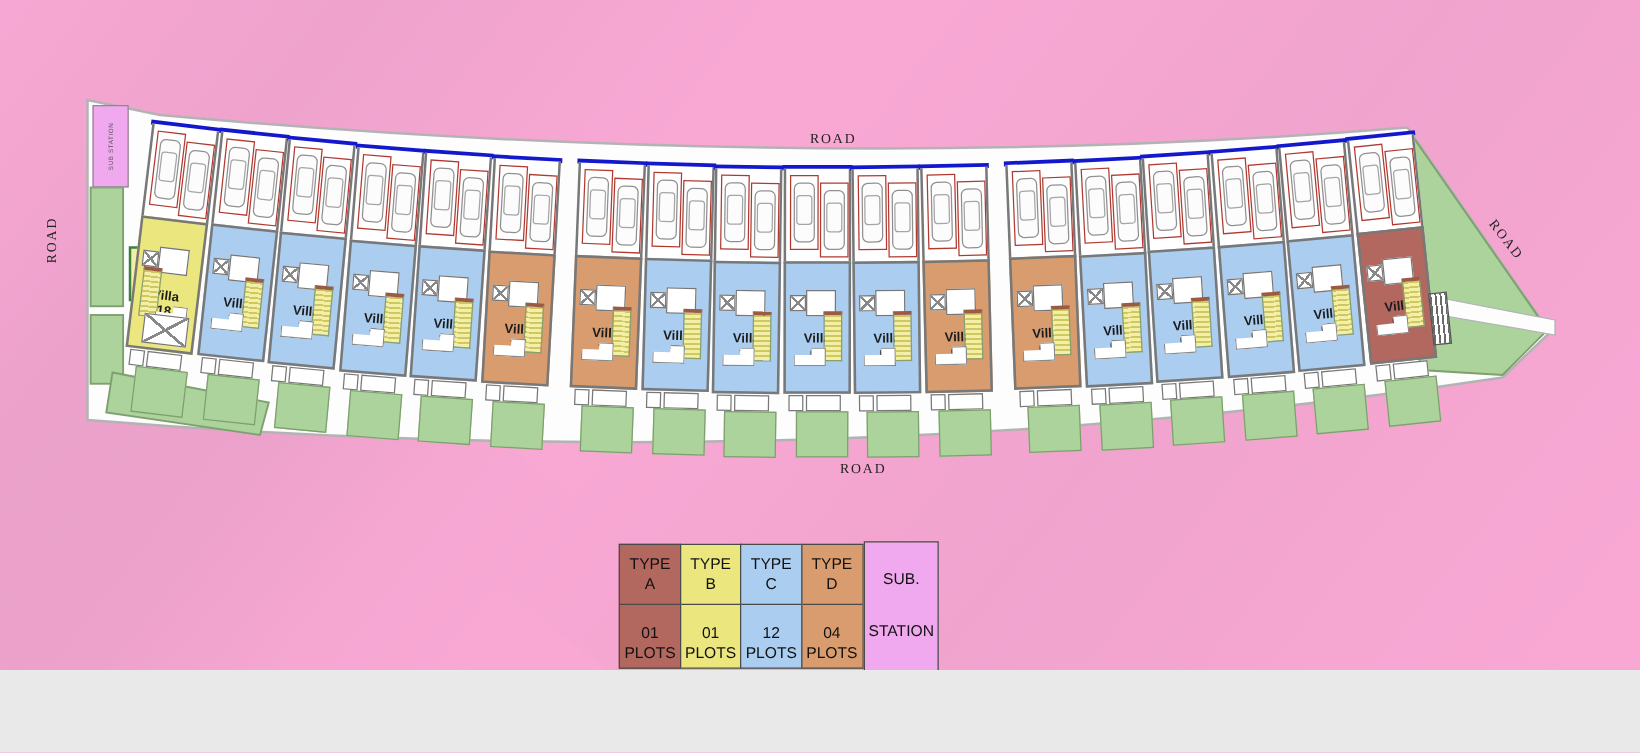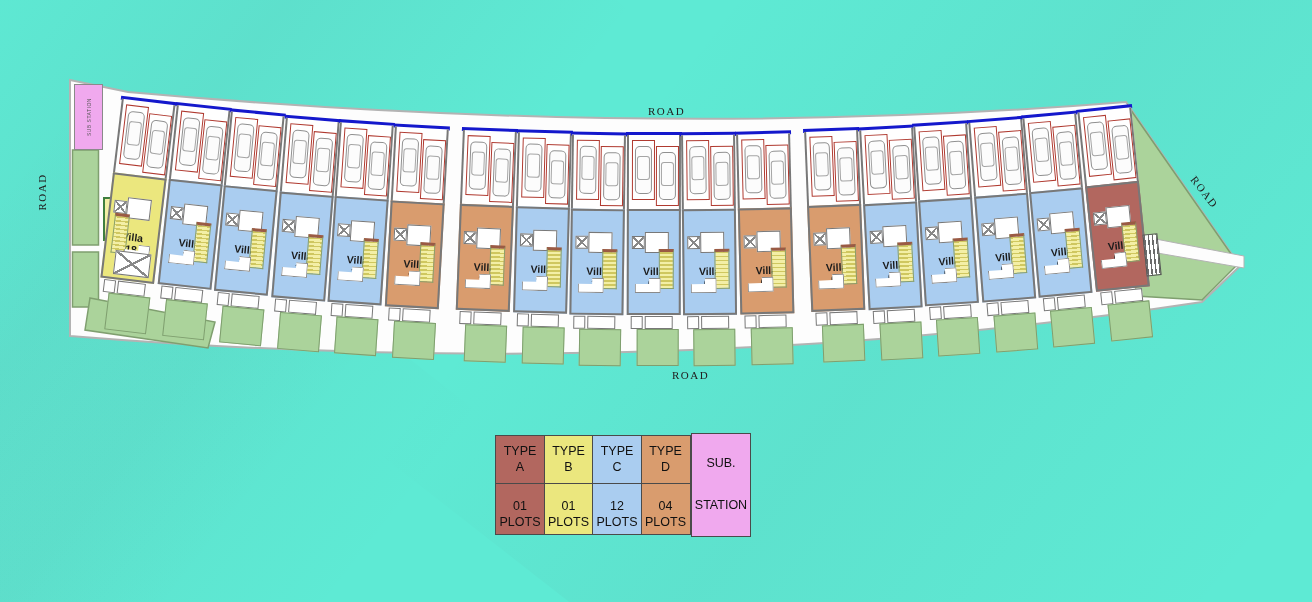--- a/index.html
+++ b/index.html
@@ -1,16 +1,16 @@
 <!DOCTYPE html>
 <html style="--green: #abd39b; --pink: #f0a9ee; --roadline: #1418cc;"><head>
 <meta charset="utf-8">
 <style>
   html,body{margin:0;padding:0;background:#e9e9ea;}
-  .canvas{position:relative;width:1312px;height:602px;background:#5eead4;overflow:hidden;
+  .canvas{position:relative;width:1312px;height:536px;background:#f9a8d4;overflow:hidden;
           font-family:"Liberation Sans",sans-serif;}
   
   .streak{position:absolute;pointer-events:none;}
   .s1{left:-160px;top:-260px;width:560px;height:950px;transform:rotate(38deg);
       background:linear-gradient(90deg,rgba(90,90,100,0) 0%,rgba(90,90,100,0.07) 50%,rgba(90,90,100,0) 100%);}
   .s2{right:-80px;top:-300px;width:760px;height:1100px;transform:rotate(38deg);
       background:linear-gradient(90deg,rgba(90,90,100,0) 0%,rgba(90,90,100,0.06) 45%,rgba(90,90,100,0) 100%);}
   .s3{left:-260px;top:160px;width:520px;height:900px;transform:rotate(38deg);
       background:linear-gradient(90deg,rgba(90,90,100,0) 0%,rgba(90,90,100,0.05) 50%,rgba(90,90,100,0) 100%);}
   .ground{position:absolute;left:0;top:0;}

